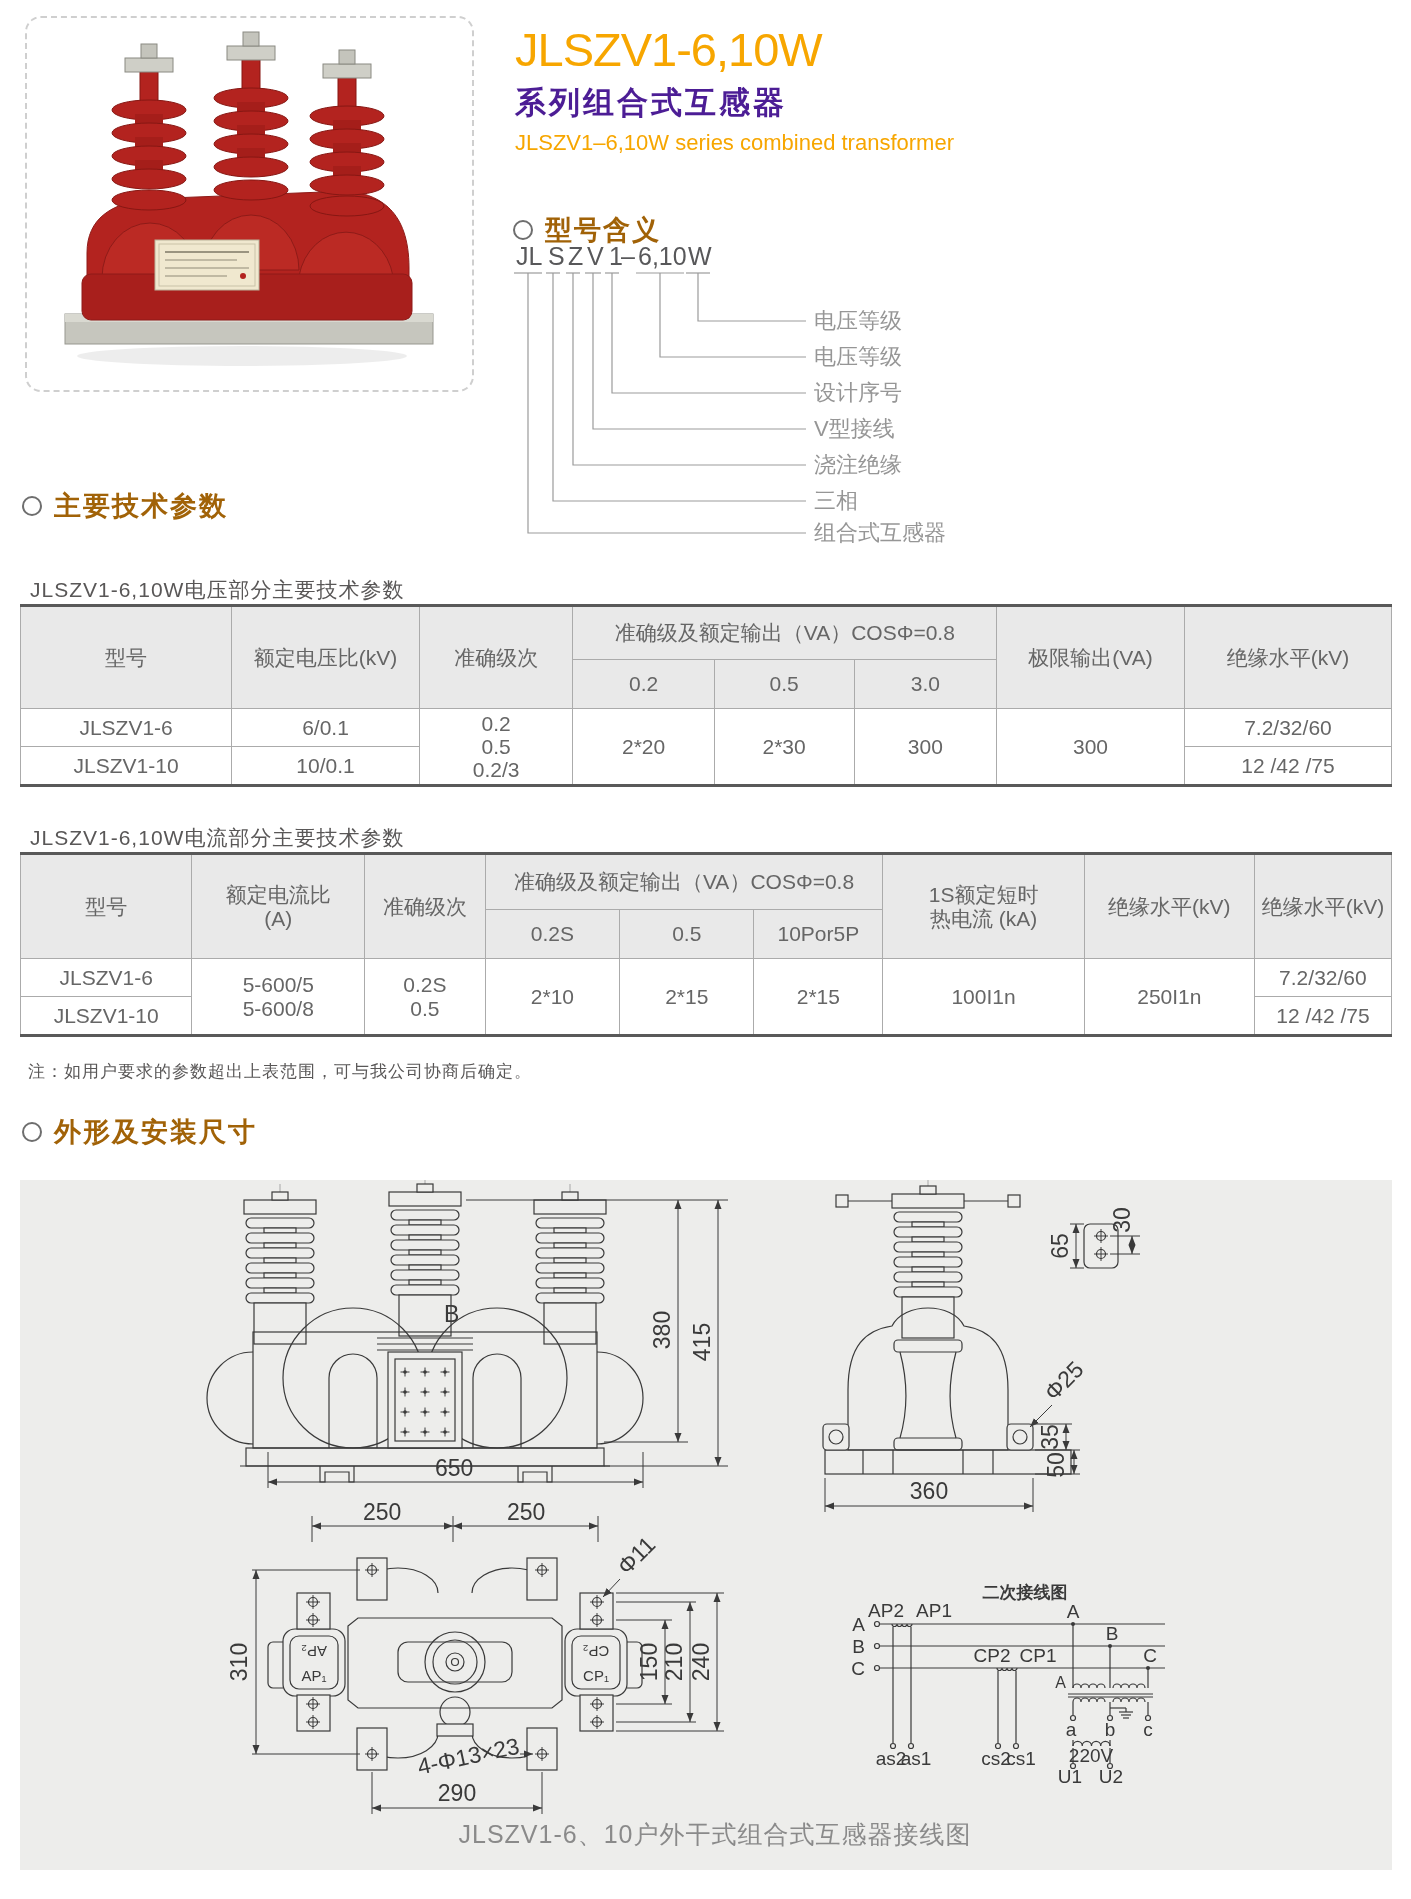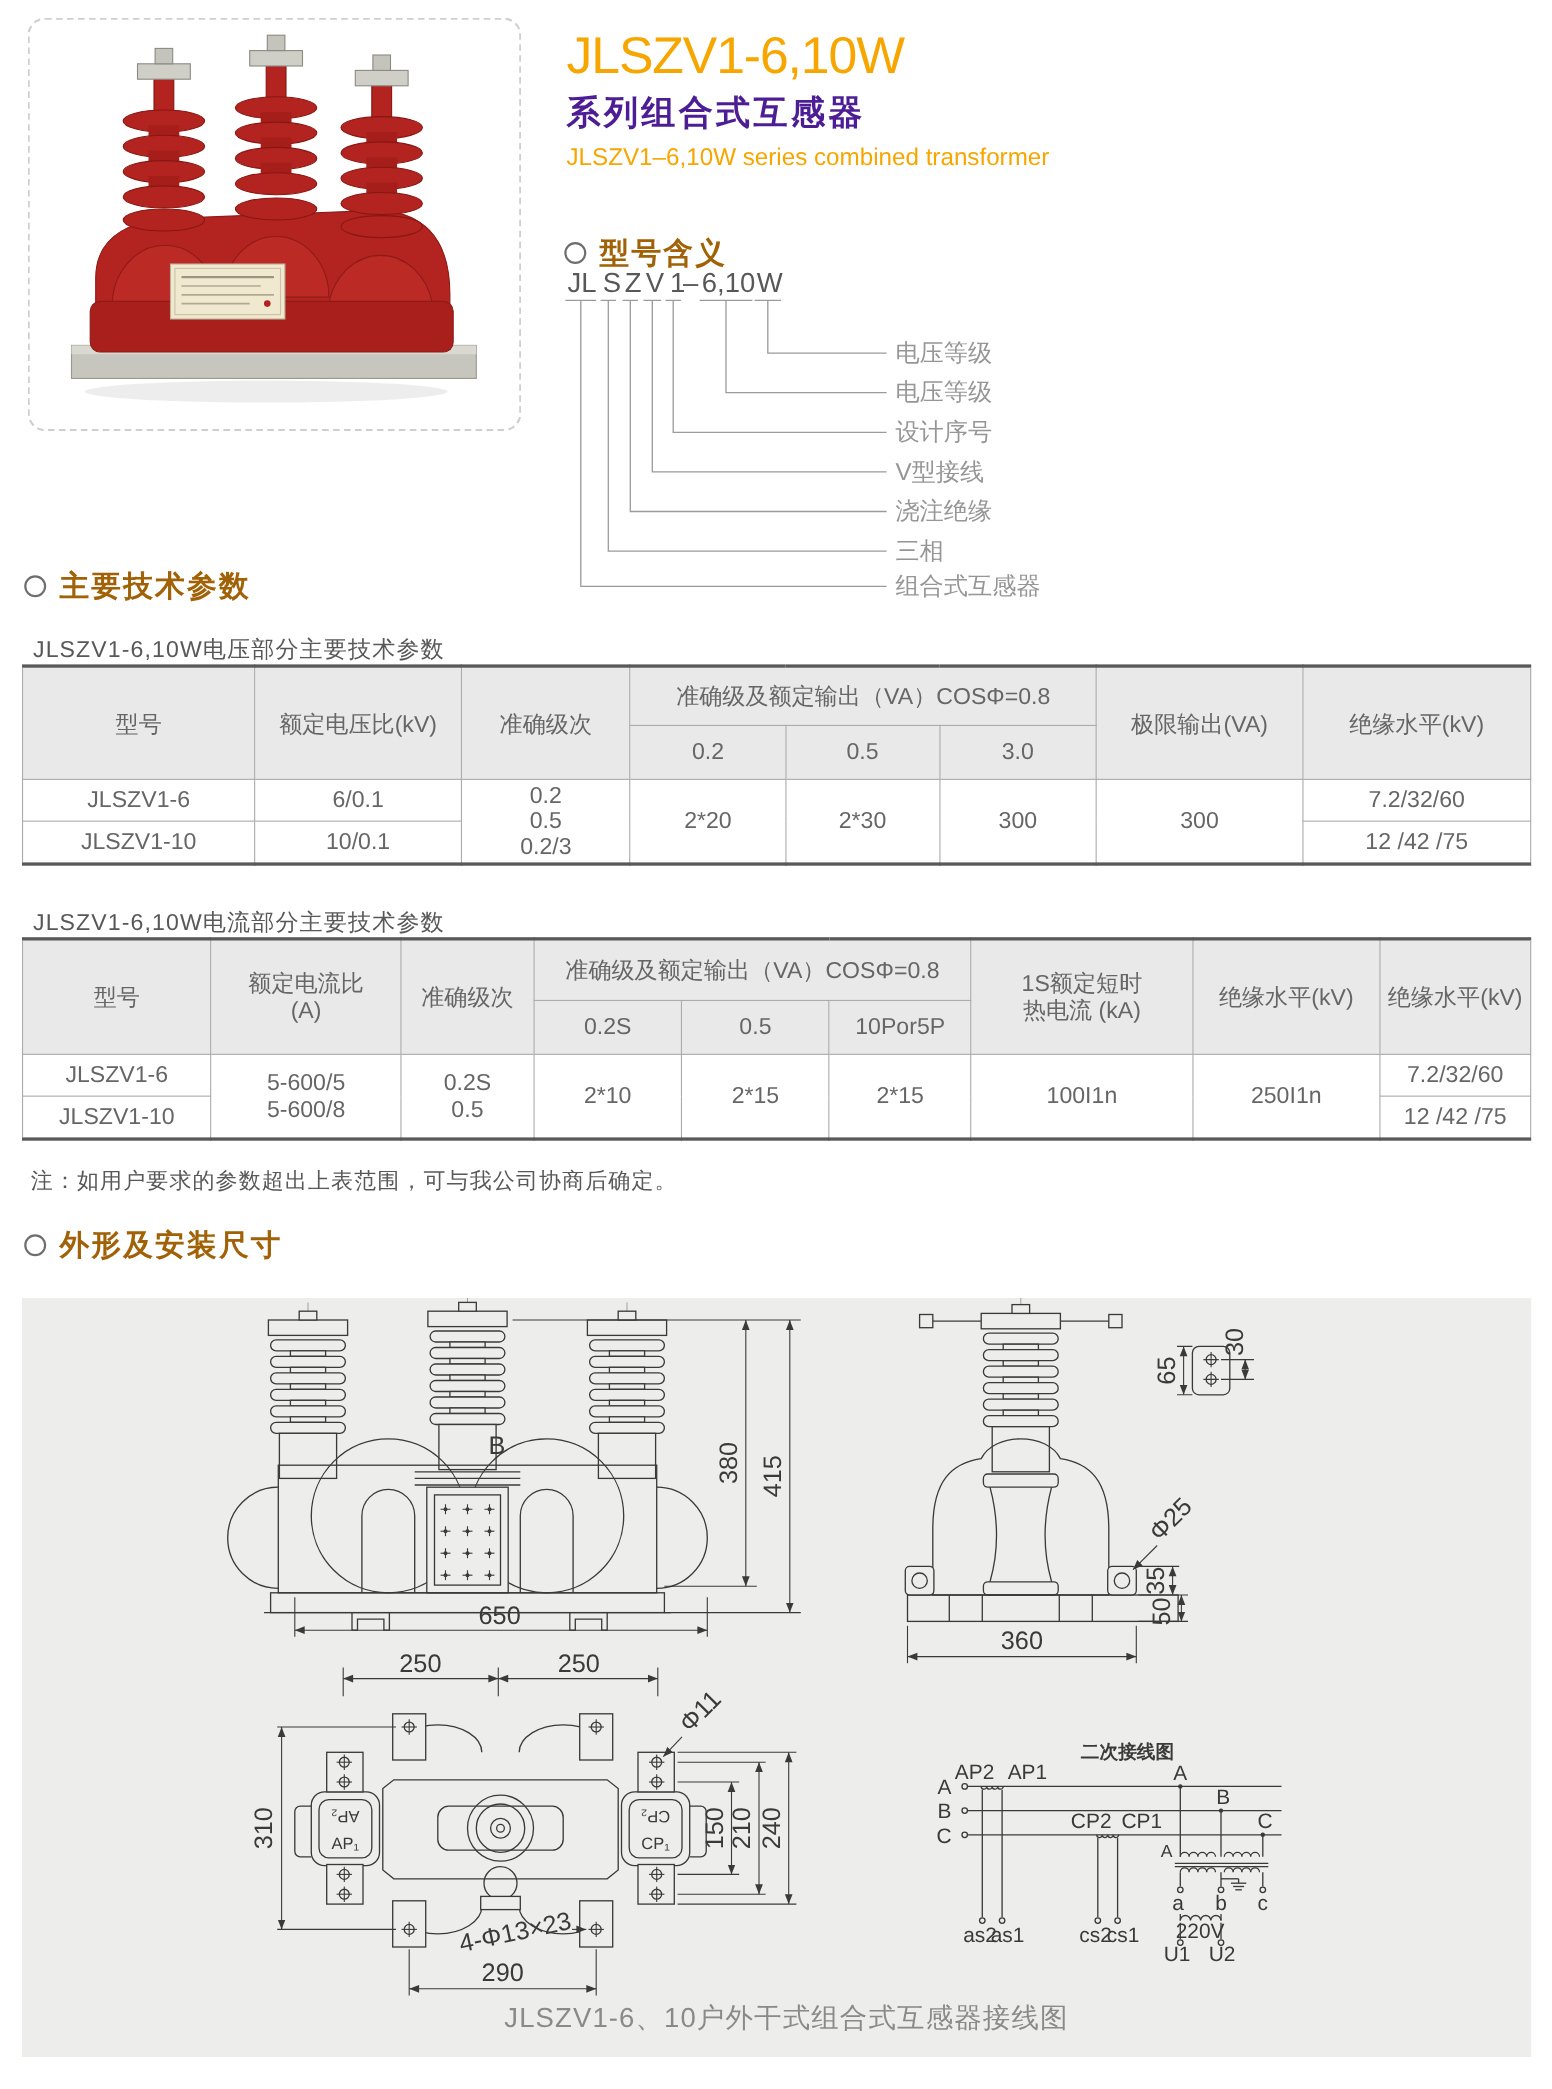--- a/index.html
+++ b/index.html
@@ -11,37 +11,37 @@
   
   .title-block{position:absolute;left:515px;top:22px;width:640px;}
   .title-block h1{margin:0;font-size:47px;font-weight:400;letter-spacing:-1px;color:#F7A600;}
   .sub-cn{font-size:31px;font-weight:700;color:#4c1d95;margin-top:5px;letter-spacing:3px;}
   .sub-en{font-size:22px;font-weight:500;color:#F7A600;margin-top:6px;}
   
   .section-heading{position:absolute;display:flex;align-items:center;gap:12px;}
   .section-heading .ring{width:16px;height:16px;border:2px solid #6e6e6e;border-radius:50%;flex:0 0 auto;}
   .section-heading .txt{font-size:27px;font-weight:bold;color:#a16207;letter-spacing:2px;}
   .h-model{left:513px;top:212px;}
-  .h-params{left:22px;top:515px;}
+  .h-params{left:22px;top:488px;}
   .h-dims{left:22px;top:1114px;}
   .model-diagram{position:absolute;left:508px;top:243px;}
   
   .table-title{position:absolute;left:30px;font-size:21px;color:#595757;letter-spacing:1px;}
   .tt1{top:576px;} .tt2{top:824px;}
   .params-table{position:absolute;left:20px;width:1372px;border-collapse:collapse;table-layout:fixed;
                 font-size:21px;color:#666;text-align:center;
                 border-top:3px solid #595959;border-bottom:3px solid #595959;}
   .pt1{top:604px;} .pt2{top:852px;}
   .params-table th,.params-table td{border:1px solid #ababab;font-weight:normal;padding:0 2px;}
   .params-table thead th{background:#e9e9e9;color:#666;}
   .pt1 .hr1 th{height:52px;} .pt1 .hr2 th{height:48px;} .pt1 tbody td{height:37px;}
   .pt2 .hr1 th{height:54px;} .pt2 .hr2 th{height:48px;} .pt2 tbody td{height:37px;}
   .tight div{line-height:23px;}
   .two-line div{line-height:24px;}
-  .note{position:absolute;left:28px;top:1060px;font-size:20px;color:#595757;letter-spacing:1px;}
+  .note{position:absolute;left:28px;top:1060px;font-size:17px;color:#595757;letter-spacing:1px;}
   
   .drawing-panel{position:absolute;left:20px;top:1180px;width:1372px;height:690px;background:#EDEDEB;}
   
   .ln{stroke:#3a3a3a;stroke-width:1.2;fill:none;}
   .lnf{stroke:#3a3a3a;stroke-width:1.2;fill:#EDEDEB;}
   .dim{stroke:#3a3a3a;stroke-width:1;fill:none;}
   .cl{stroke:#8a8a8a;stroke-width:0.7;fill:none;stroke-dasharray:10 4 2 4;}
   .dimtxt{fill:#3a3a3a;font-size:23px;font-family:"Liberation Sans","DejaVu Sans",sans-serif;}
   .smtxt{fill:#3a3a3a;font-size:15px;font-family:"Liberation Sans","DejaVu Sans",sans-serif;}
   .wiretxt{fill:#3a3a3a;font-size:19px;font-family:"Liberation Sans","DejaVu Sans",sans-serif;}

